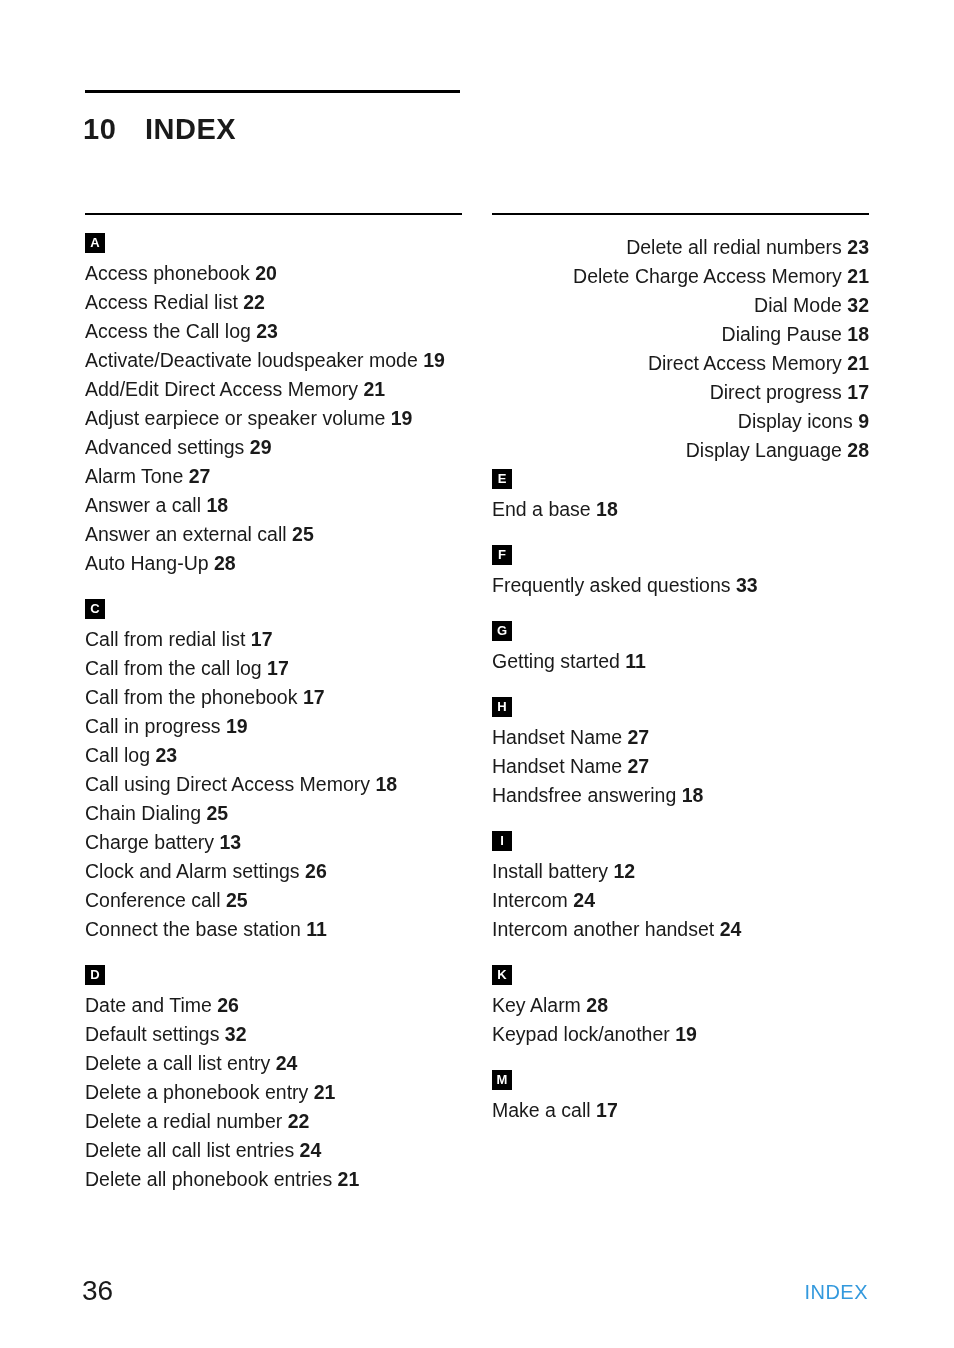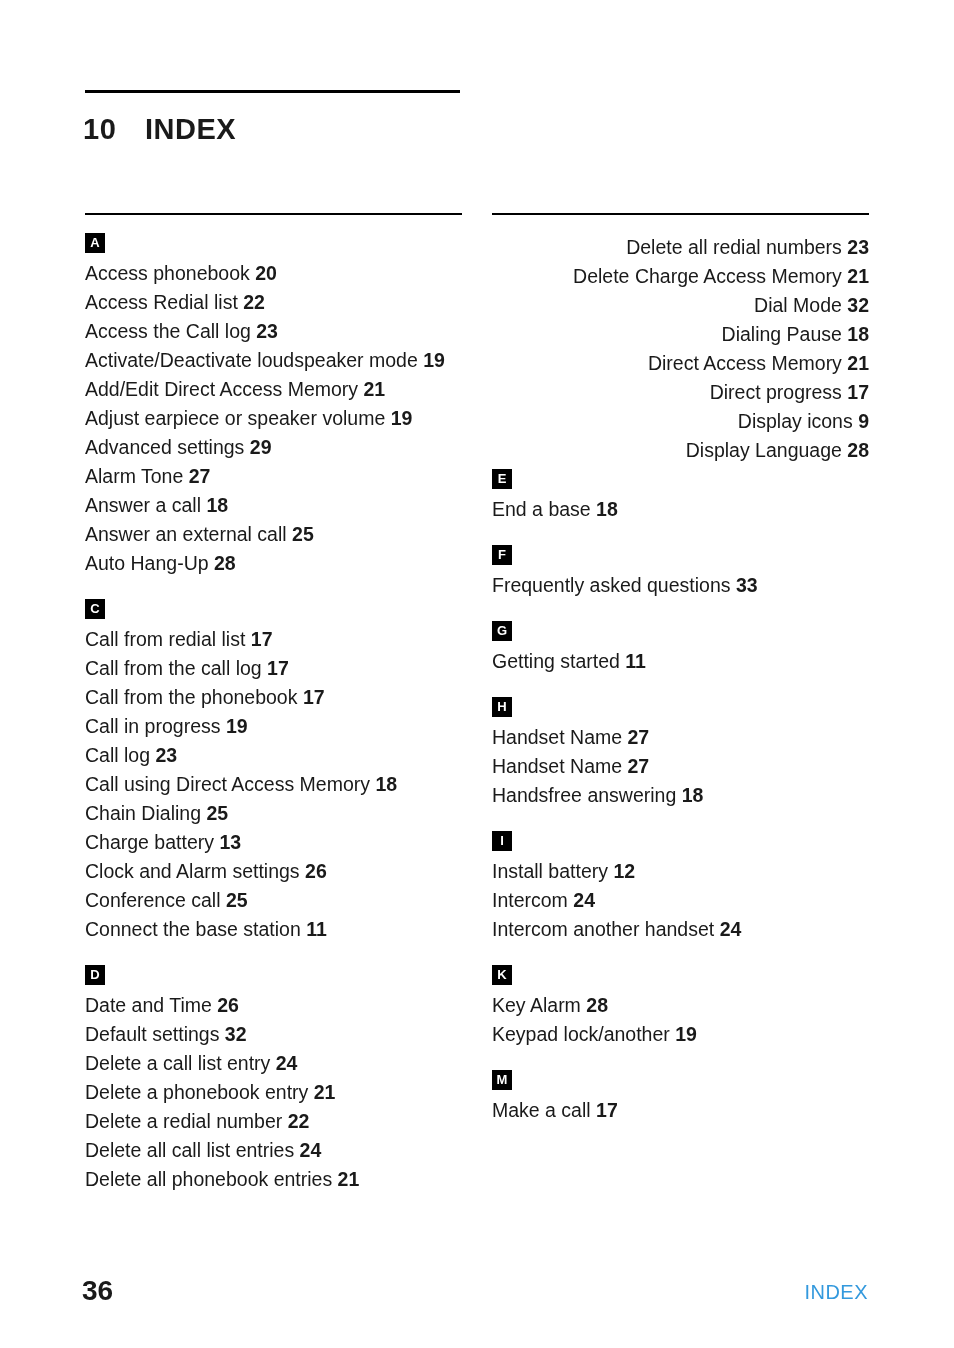--- a/index.html
+++ b/index.html
@@ -101,21 +101,21 @@
   .entry .pg {
     font-weight: bold;
   }
 
   
   .footer-page-number {
     position: absolute;
     left: 82px;
     top: 1275px;
     font-size: 28px;
-    font-weight: 700;
+    font-weight: 400;
     color: #1a1a1a;
   }
   .footer-label {
     position: absolute;
     right: 86px;
     top: 1281px;
     font-size: 20px;
     font-weight: 300;
     letter-spacing: 0.5px;
   }

